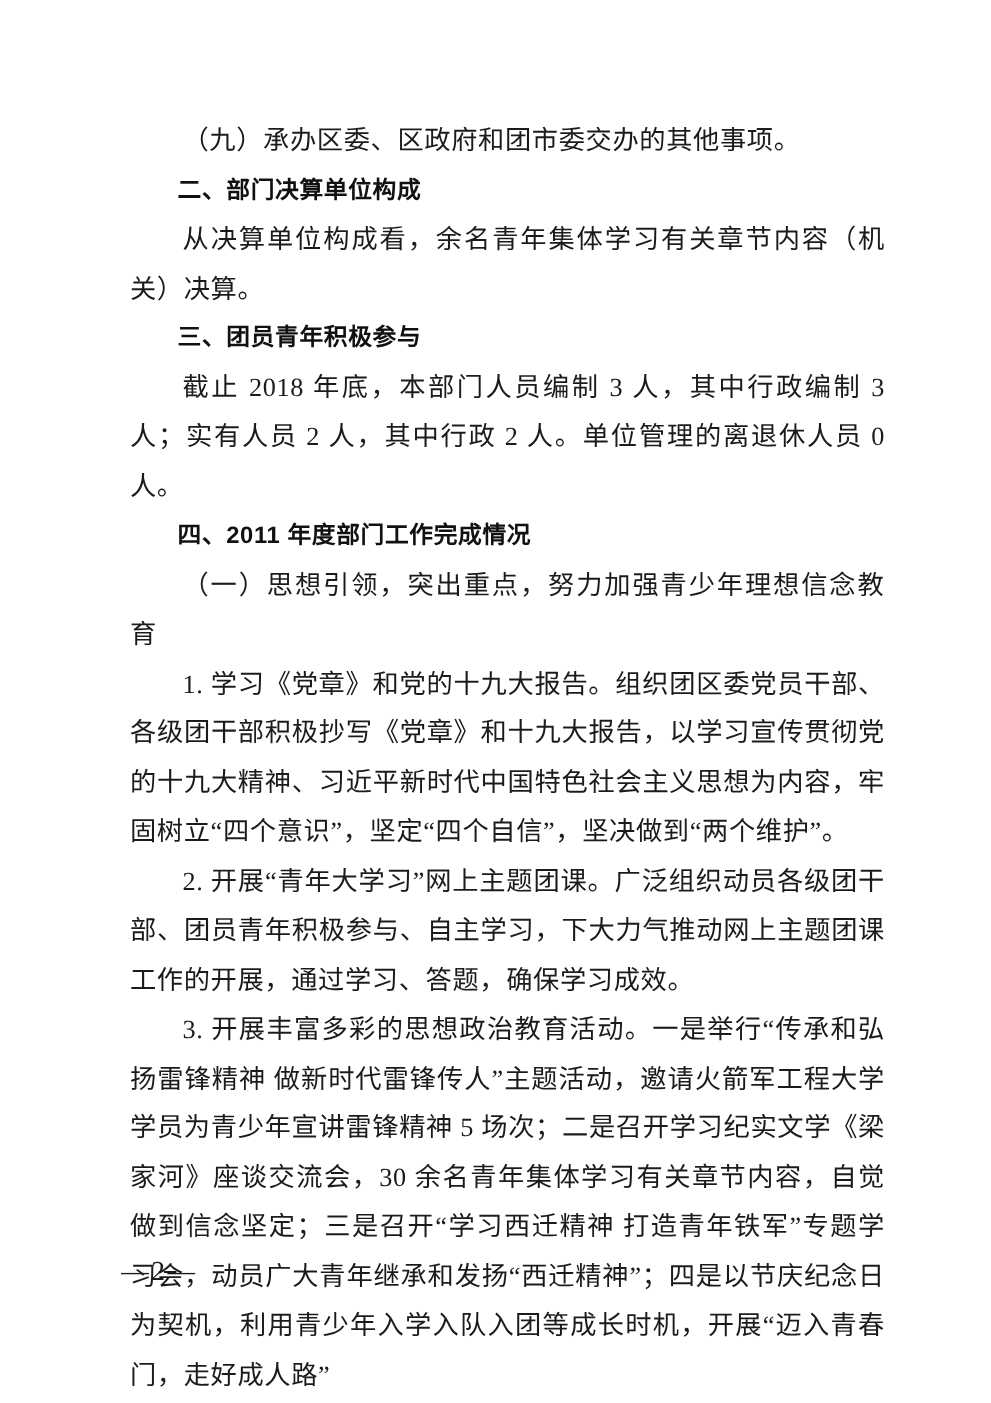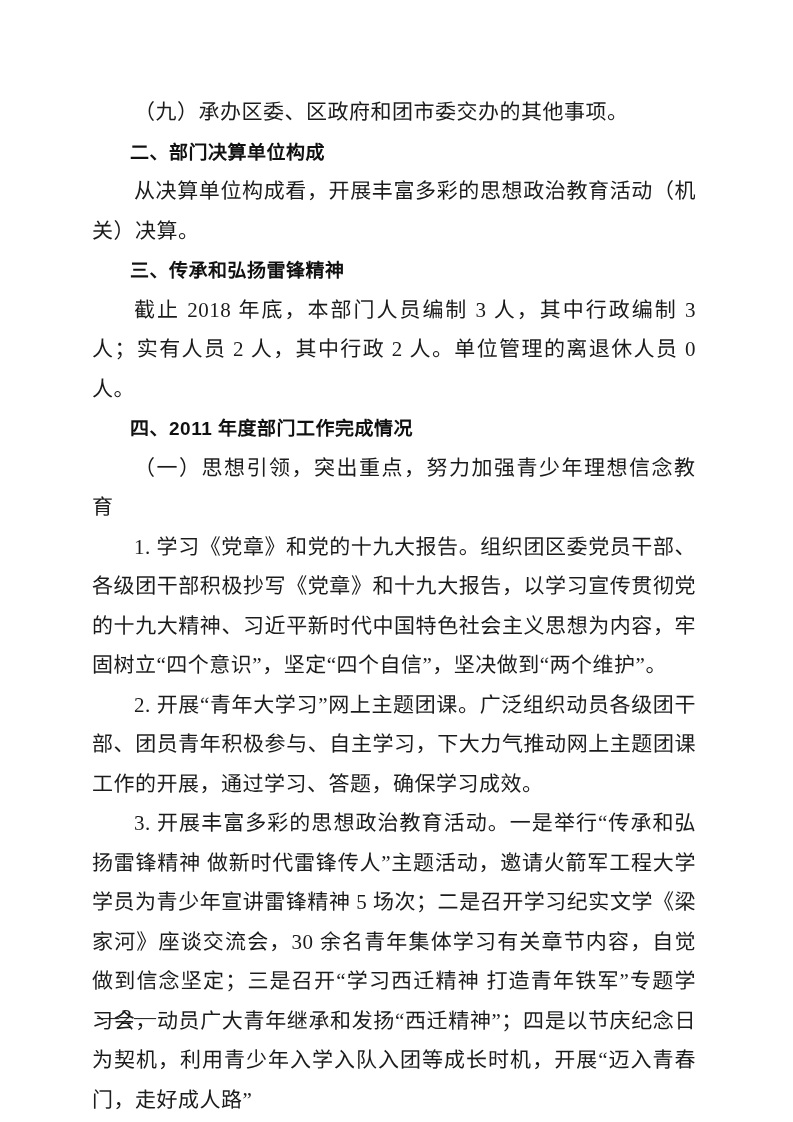--- a/index.html
+++ b/index.html
@@ -15,21 +15,21 @@
     overflow: hidden;
     font-family: "Liberation Serif", "DejaVu Serif", serif;
   }
   .page {
     position: absolute;
     inset: 0;
     background: #ffffff;
   }
   .content {
     position: absolute;
-    left: 92px;
+    left: 104px;
     top: 93px;
     width: 604px;
     font-size: 21px;
     line-height: 39.5px;
     text-align: justify;
     letter-spacing: 0.5px;
   }
   .content p, .content h2, .content h3 {
     margin: 0;
     padding: 0;
@@ -66,23 +66,23 @@
 <body>
 
 <div class="page">
 
   <div class="content">
 
     <p class="para">（九）承办区委、区政府和团市委交办的其他事项。</p>
 
     <h2 class="heading">二、部门决算单位构成</h2>
 
-    <p class="para">从决算单位构成看，开展丰富多彩的思想政治教育活动（机关）决算。</p>
+    <p class="para">从决算单位构成看，余名青年集体学习有关章节内容（机关）决算。</p>
 
-    <h2 class="heading">三、传承和弘扬雷锋精神</h2>
+    <h2 class="heading">三、团员青年积极参与</h2>
 
     <p class="para">截止 2018 年底，本部门人员编制 3 人，其中行政编制 3 人；实有人员 2 人，其中行政 2 人。单位管理的离退休人员 0 人。</p>
 
     <h2 class="heading">四、2011 年度部门工作完成情况</h2>
 
     <p class="para subhead">（一）思想引领，突出重点，努力加强青少年理想信念教育</p>
 
     <p class="para">1. 学习《党章》和党的十九大报告。组织团区委党员干部、各级团干部积极抄写《党章》和十九大报告，以学习宣传贯彻党的十九大精神、习近平新时代中国特色社会主义思想为内容，牢固树立“四个意识”，坚定“四个自信”，坚决做到“两个维护”。</p>
 
     <p class="para">2. 开展“青年大学习”网上主题团课。广泛组织动员各级团干部、团员青年积极参与、自主学习，下大力气推动网上主题团课工作的开展，通过学习、答题，确保学习成效。</p>

